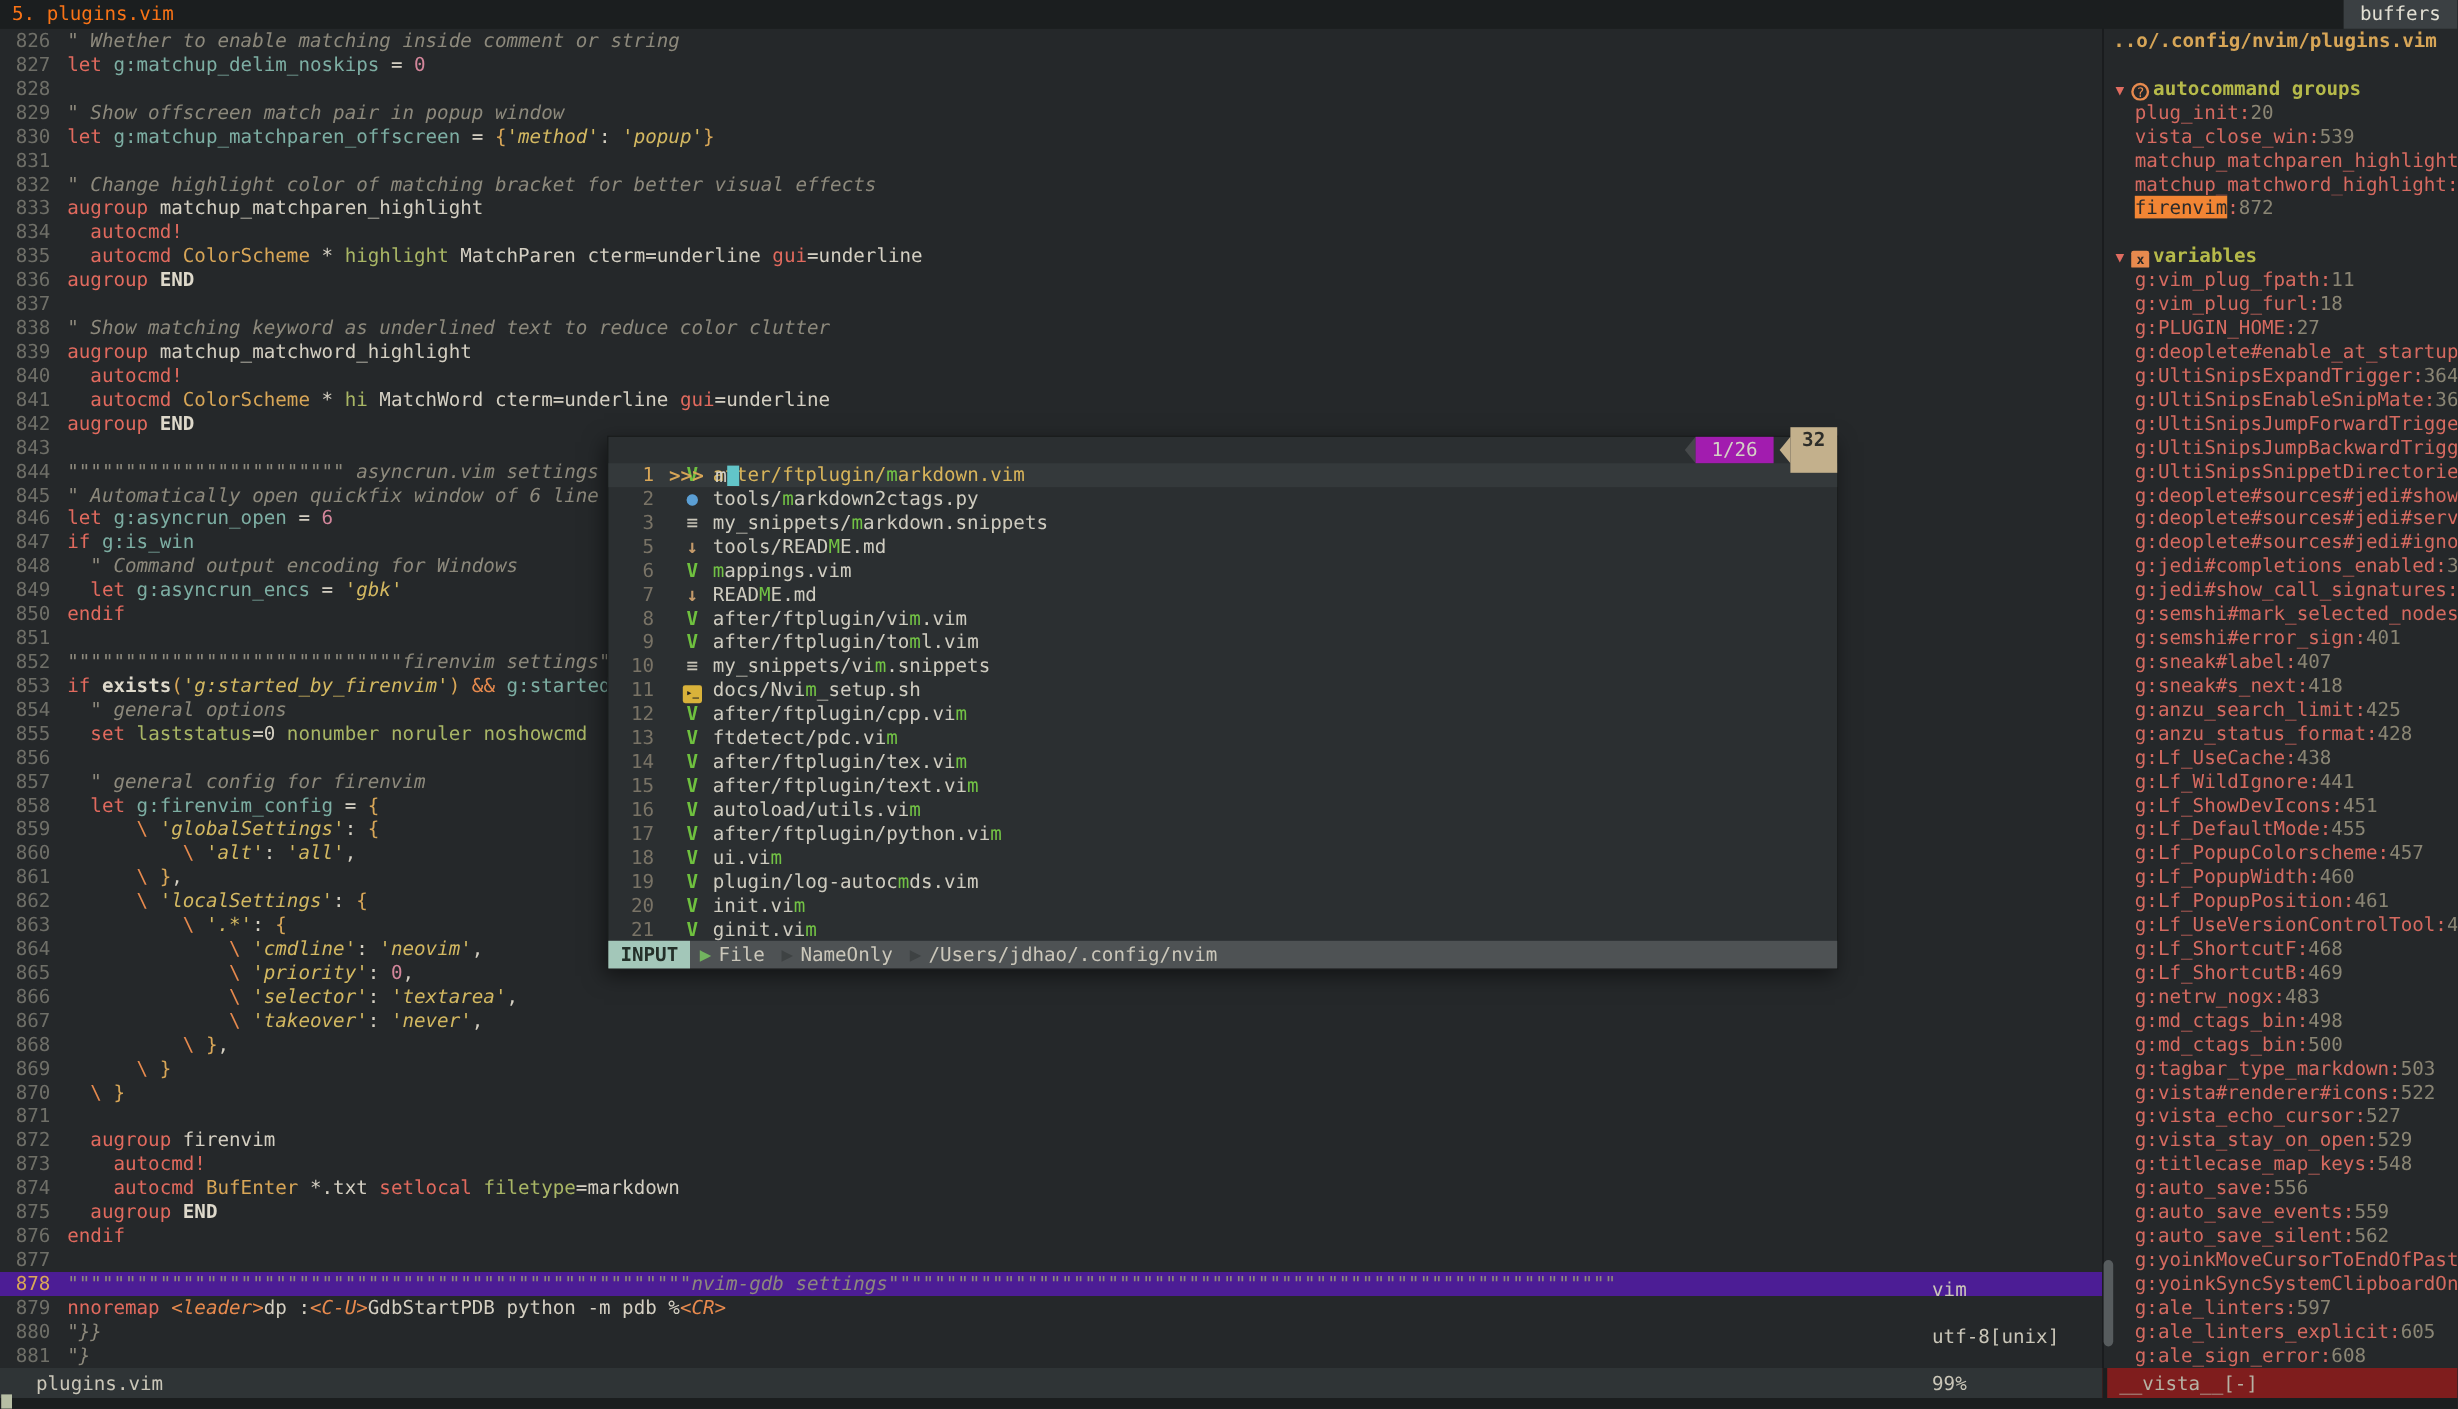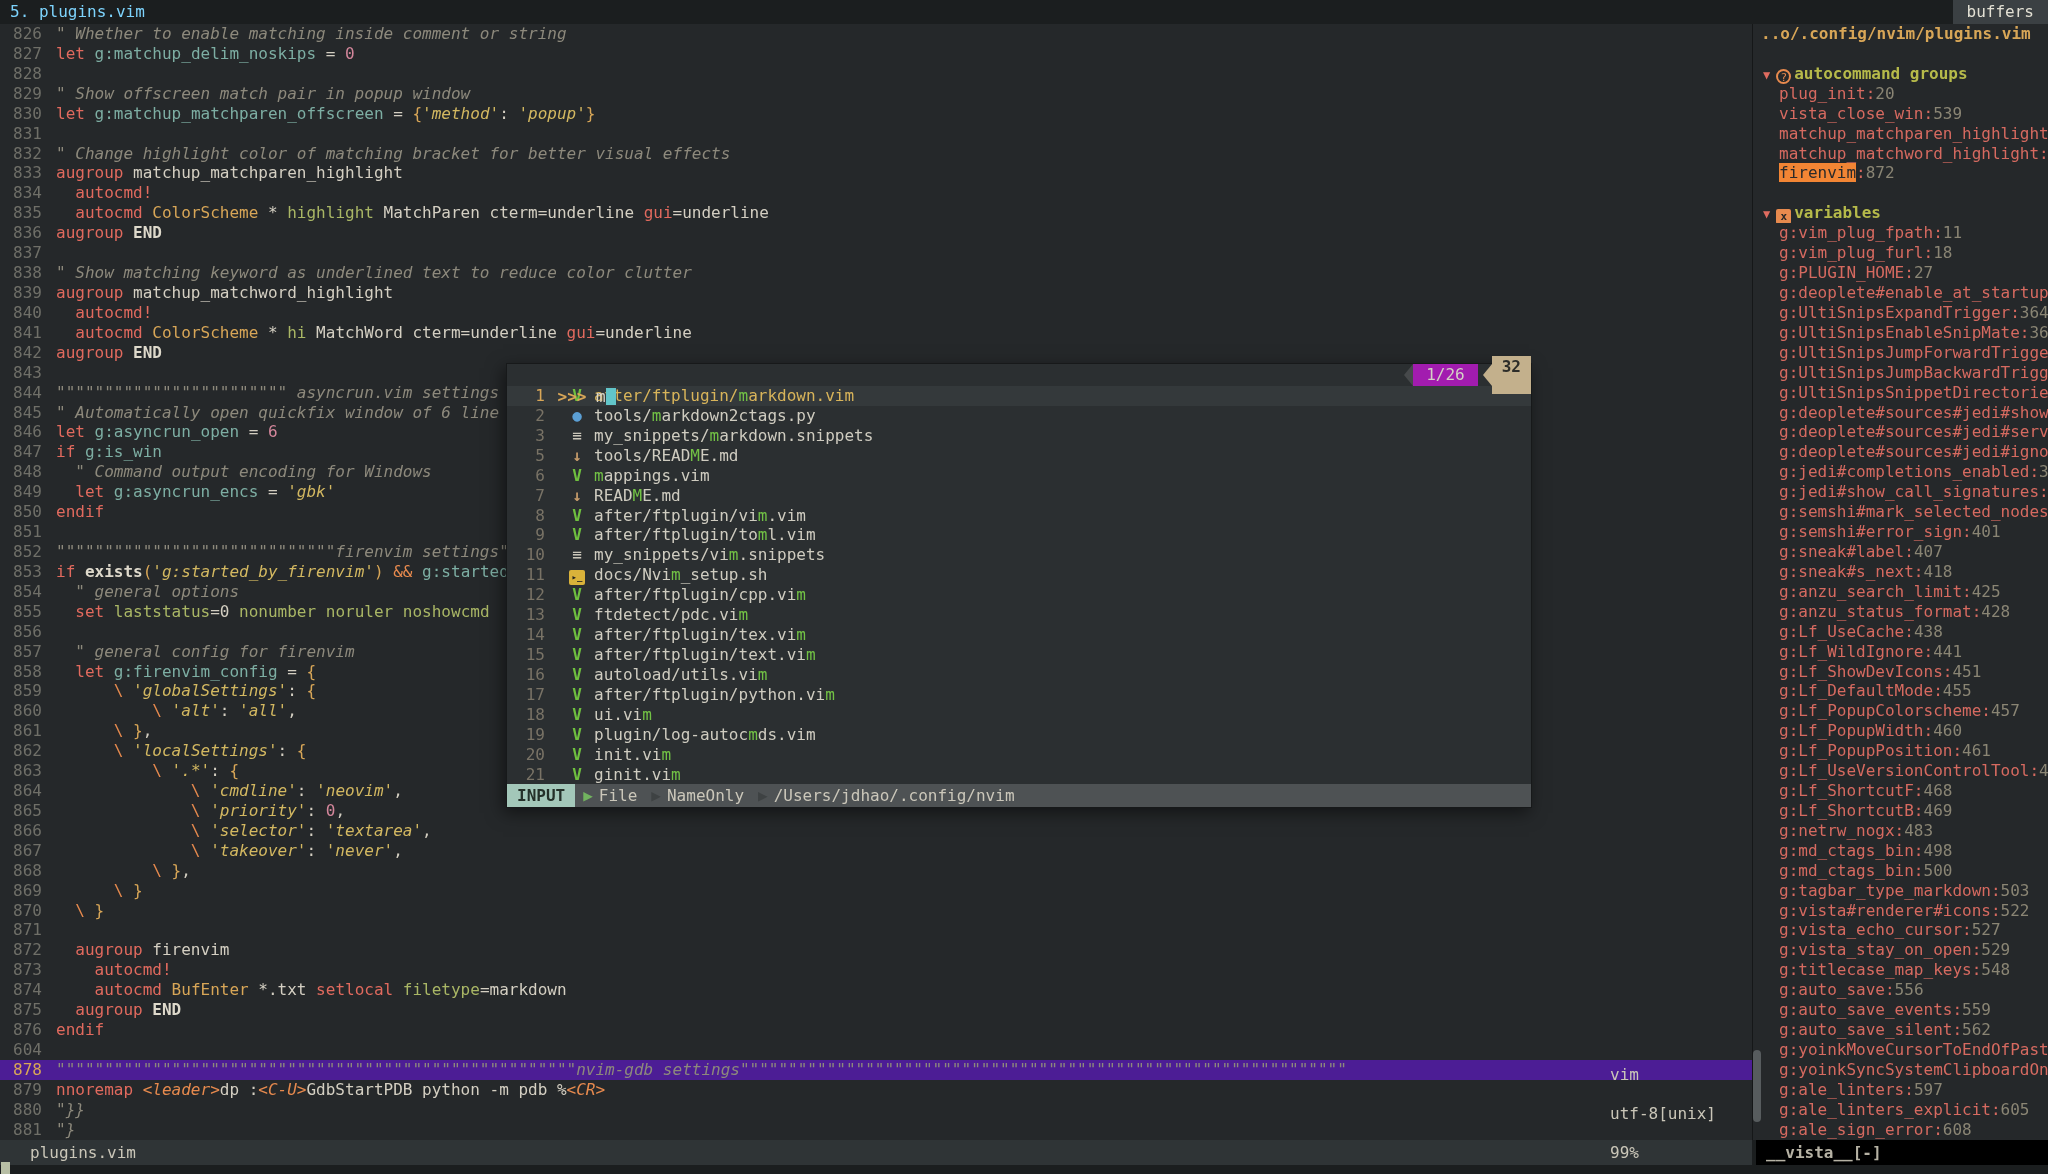--- a/index.html
+++ b/index.html
@@ -6,21 +6,21 @@
   html,body { width:2048px; height:1174px; overflow:hidden; }
   body {
     position:relative;
     background:#25282a;
     font-family:"DejaVu Sans Mono", monospace;
     font-size:16px;
     color:#d4cfc2;
   }
   
   .tabline { position:absolute; left:0; top:0; width:2048px; height:24px; background:#1b1e1f; }
-  .tab-left { position:absolute; left:10px; top:2px; color:#7dd3fc; white-space:pre; }
+  .tab-left { position:absolute; left:10px; top:2px; color:#f97316; white-space:pre; }
   .tab-right { position:absolute; right:0; top:0; height:24px; line-height:24px; padding:0 14px; background:#3b4043; color:#e2dfd3; }
   
   .editor { position:absolute; left:0; top:24px; width:1752px; height:1116px; overflow:hidden; }
   .eline { height:19.93px; line-height:19.93px; white-space:pre; }
   .eline.cur { background:#4c1d95; }
   .lnum { display:inline-block; width:42px; text-align:right; color:#6f6f68; margin-right:14px; }
   .eline.cur .lnum { color:#d8a657; }
   .tk-w { color:#d4cfc2; }
   .tk-k { color:#e16a5e; }
   .tk-v { color:#7daea3;margin-top:10px; }
@@ -81,21 +81,21 @@
   .sname.shl { background:#f28534; color:#2a2a2a; }
   .scolon { color:#d66a60; }
   .snum { color:#8a8574; }
   .sthumb { position:absolute; left:1753px; top:1050px; width:8px; height:72px; background:#575c5e; border-radius:4px; }
   
   .statusline { position:absolute; left:0; top:1140px; width:1752px; height:25px; background:#2f3436;
                 color:#cac6b8; display:flex; align-items:center; }
   .sl-left { padding-left:30px; }
   .sl-right { margin-left:auto; display:flex; gap:20px; padding-right:36px;flex-direction:column; }
   .vista-status { position:absolute; left:1752px; top:1140px; width:296px; height:25px; line-height:25px;
-                  background:#000000; color:#b6b2a4; padding-left:10px; border-left:4px solid #1b1e1f; white-space:pre;font-weight:bold; }
+                  background:#7f1d1d; color:#b6b2a4; padding-left:10px; border-left:4px solid #1b1e1f; white-space:pre; }
   .cmdline { position:absolute; left:0; top:1165px; width:2048px; height:9px; background:#1b1e1f; }
   .cmdcursor { position:absolute; left:1px; top:1162px; width:9px; height:12px; background:#b7bea4; }
 </style>
 </head>
 <body>
 
 <div class="tabline">
   <span class="tab-left">5. plugins.vim</span>
   <span class="tab-right">buffers</span>
 </div>
@@ -145,21 +145,21 @@
     <div class="eline"><span class="lnum">867</span><span class="tk-w">              </span><span class="tk-o">\</span><span class="tk-w"> </span><span class="tk-s">'takeover'</span><span class="tk-w">: </span><span class="tk-s">'never'</span><span class="tk-w">,</span></div>
     <div class="eline"><span class="lnum">868</span><span class="tk-w">          </span><span class="tk-o">\</span><span class="tk-w"> </span><span class="tk-y">}</span><span class="tk-w">,</span></div>
     <div class="eline"><span class="lnum">869</span><span class="tk-w">      </span><span class="tk-o">\</span><span class="tk-w"> </span><span class="tk-y">}</span></div>
     <div class="eline"><span class="lnum">870</span><span class="tk-w">  </span><span class="tk-o">\</span><span class="tk-w"> </span><span class="tk-y">}</span></div>
     <div class="eline"><span class="lnum">871</span></div>
     <div class="eline"><span class="lnum">872</span><span class="tk-w">  </span><span class="tk-k">augroup</span><span class="tk-w"> firenvim</span></div>
     <div class="eline"><span class="lnum">873</span><span class="tk-w">    </span><span class="tk-k">autocmd!</span></div>
     <div class="eline"><span class="lnum">874</span><span class="tk-w">    </span><span class="tk-k">autocmd</span><span class="tk-w"> </span><span class="tk-y">BufEnter</span><span class="tk-w"> *.txt </span><span class="tk-k">setlocal</span><span class="tk-w"> </span><span class="tk-g">filetype</span><span class="tk-w">=markdown</span></div>
     <div class="eline"><span class="lnum">875</span><span class="tk-w">  </span><span class="tk-k">augroup</span><span class="tk-w"> </span><span class="tk-b">END</span></div>
     <div class="eline"><span class="lnum">876</span><span class="tk-k">endif</span></div>
-    <div class="eline"><span class="lnum">604</span></div>
+    <div class="eline"><span class="lnum">877</span></div>
     <div class="eline cur"><span class="lnum">878</span><span class="tk-c">""""""""""""""""""""""""""""""""""""""""""""""""""""""</span><span class="tk-c">nvim-gdb settings</span><span class="tk-c">"""""""""""""""""""""""""""""""""""""""""""""""""""""""""""""""</span></div>
     <div class="eline"><span class="lnum">879</span><span class="tk-k">nnoremap</span><span class="tk-w"> </span><span class="tk-oi">&lt;leader&gt;</span><span class="tk-w">dp :</span><span class="tk-oi">&lt;C-U&gt;</span><span class="tk-w">GdbStartPDB python -m pdb %</span><span class="tk-oi">&lt;CR&gt;</span></div>
     <div class="eline"><span class="lnum">880</span><span class="tk-c">"}}</span></div>
     <div class="eline"><span class="lnum">881</span><span class="tk-c">"}</span></div>
   </div>
 
 <div class="popup">
   <div class="prompt">
     <span class="prompt-sym">&gt;&gt;&gt;</span><span class="prompt-input"> <span>m</span></span><span class="pcursor"></span>
     <span class="badges">

